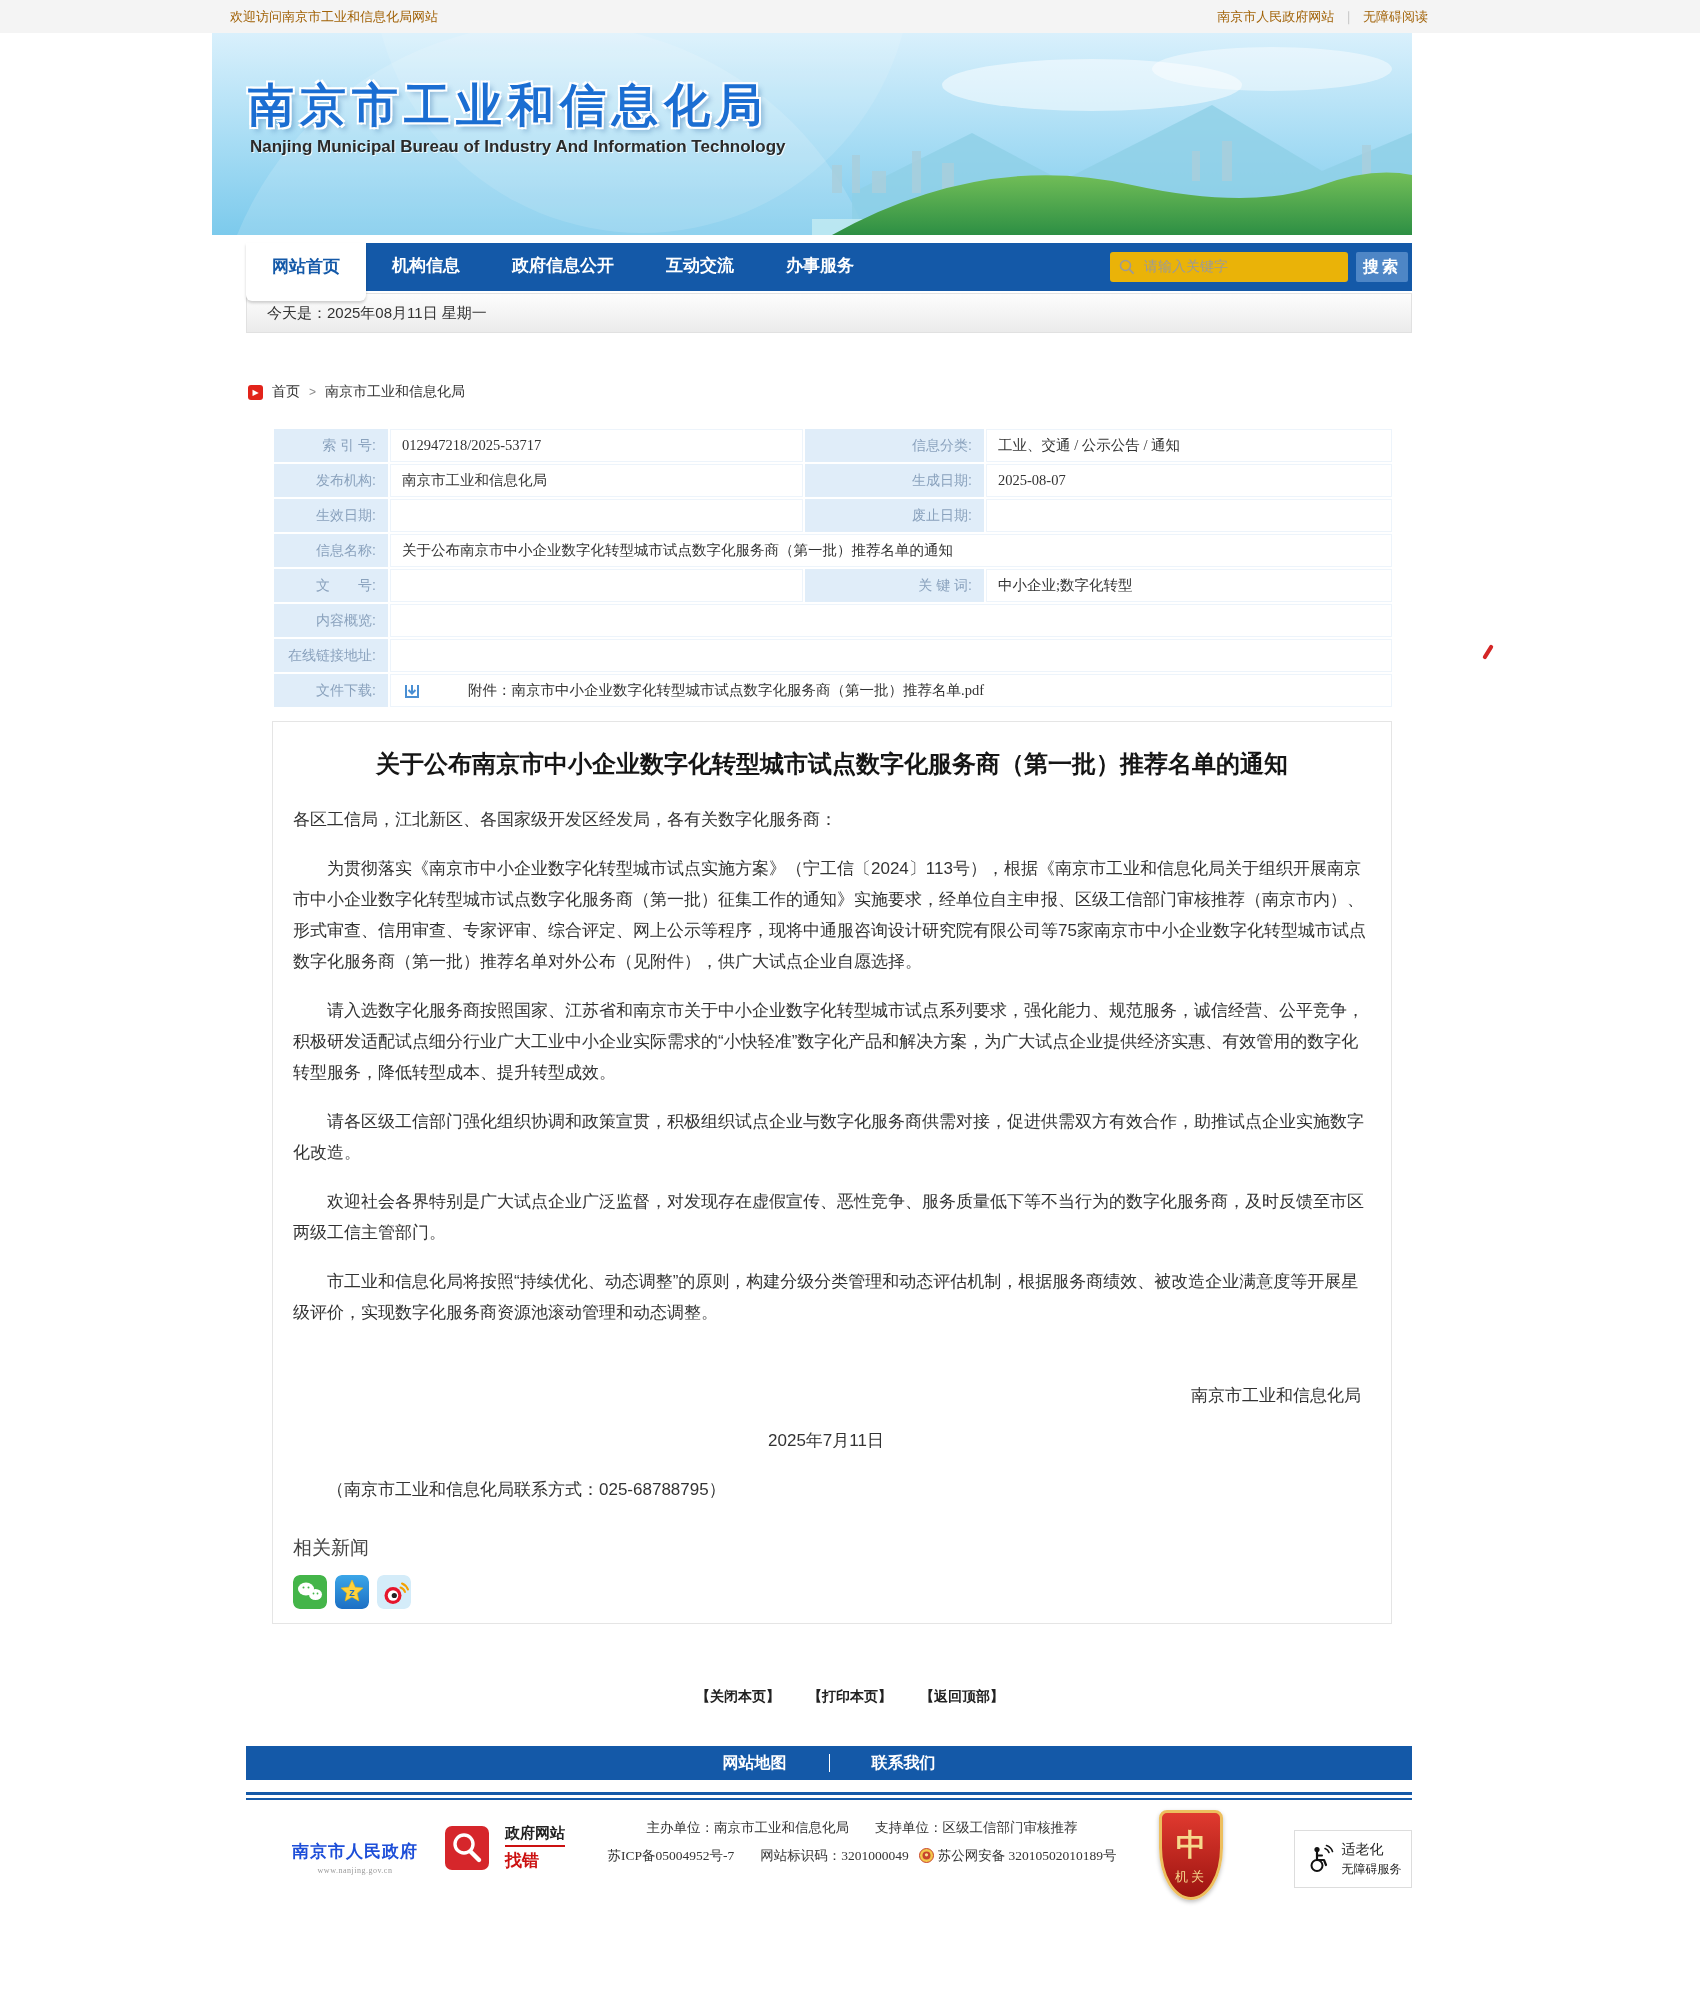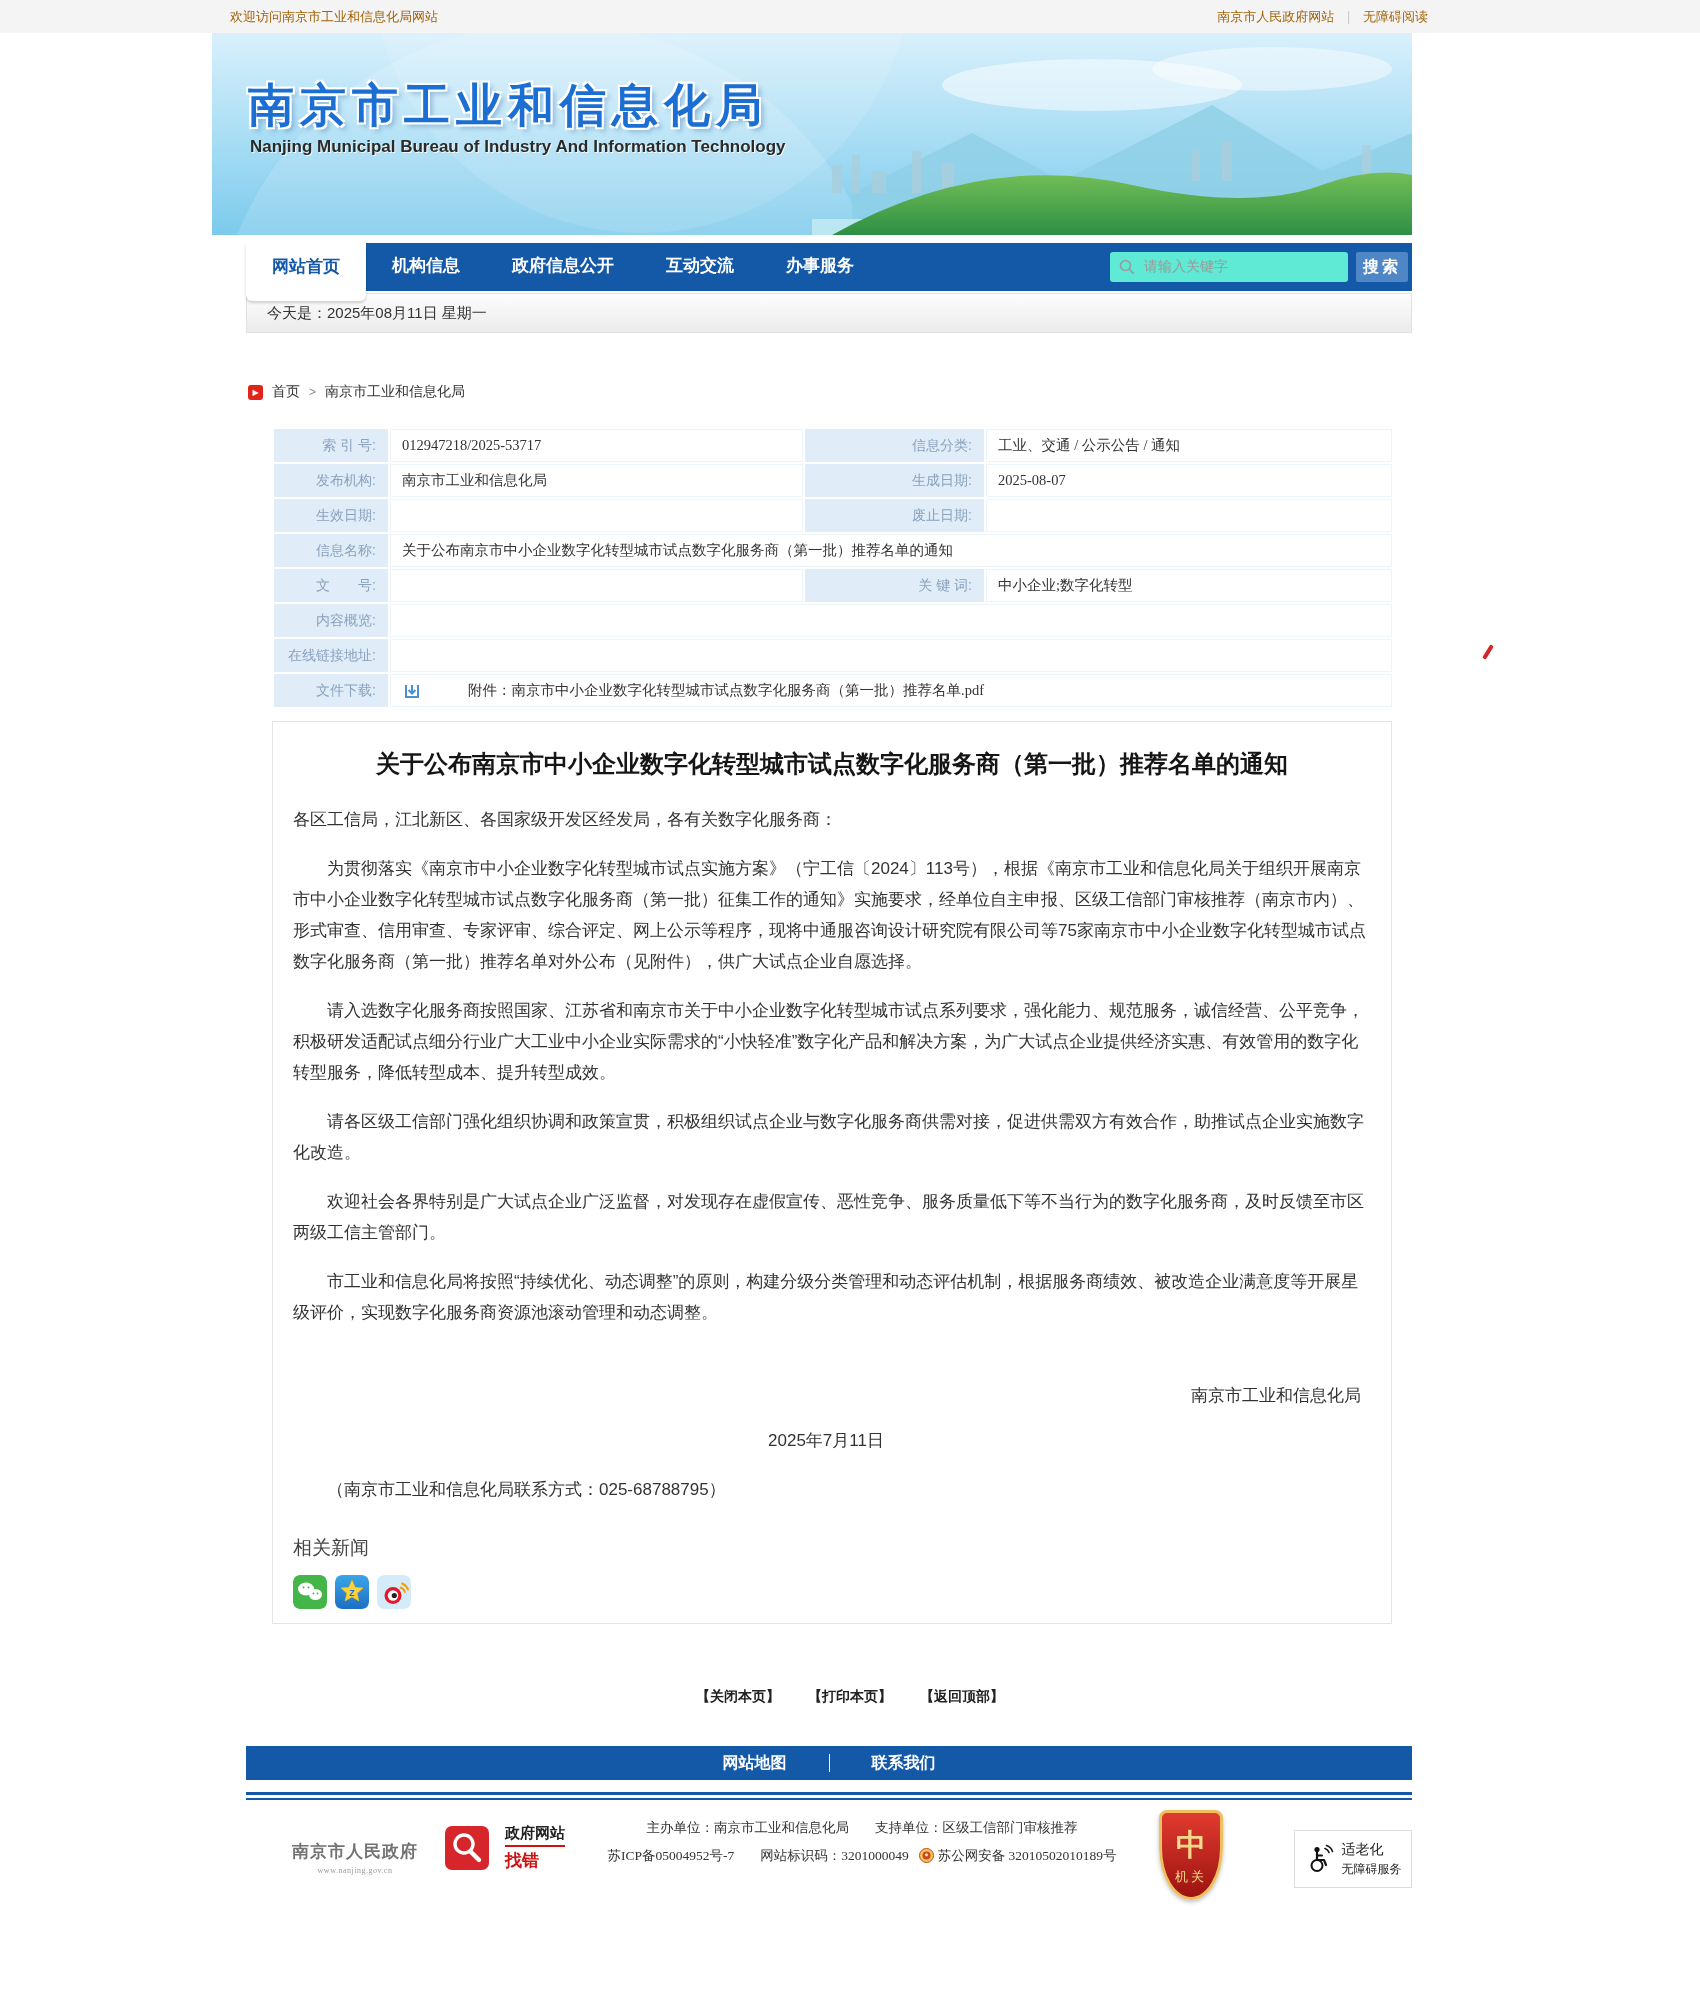--- a/index.html
+++ b/index.html
@@ -21,21 +21,21 @@
     position:absolute; left:36px; top:42px; font-size:46px; font-weight:bold; letter-spacing:6px; color:#1b6ed2;
     text-shadow:2px 2px 0 #fff,-2px -2px 0 #fff,2px -2px 0 #fff,-2px 2px 0 #fff,4px 4px 5px rgba(20,80,150,.35);
   }
   .banner-sub { position:absolute; left:38px; top:104px; font-size:17px; font-weight:bold; color:#2a2a2a; text-shadow:1px 1px 0 rgba(255,255,255,.8); }
 
   
   .nav { position:relative; z-index:3; margin:8px 0 0 246px; width:1166px; height:48px; background:#1459a8; display:flex; align-items:center;font-family:Liberation Mono, monospace; }
   .tab { color:#fff; font-size:17px; font-weight:bold; padding:0 26px; line-height:48px; cursor:pointer; white-space:nowrap; }
   .tab.active { align-self:flex-start; height:58px; line-height:50px; background:#fff; color:#1459a8; border-radius:0 0 6px 6px; box-shadow:0 2px 3px rgba(0,0,0,.18); }
   .search { margin-left:auto; display:flex; align-items:center; padding-right:4px; }
-  .search-box { width:238px; height:30px; background:#5eead4; border-radius:3px; display:flex; align-items:center; padding:0 9px; }
+  .search-box { width:238px; height:30px; background:#eab308; border-radius:3px; display:flex; align-items:center; padding:0 9px; }
   .search-box input { border:none; outline:none; flex:1; margin-left:7px; font-size:14px; color:#333; background:transparent; font-family:inherit; }
   .search-box input::placeholder { color:#9a9a9a; }
   .search-btn { width:52px; height:30px; margin-left:8px; background:#4e86c6; border:none; border-radius:2px; color:#fff; font-size:16px; font-weight:bold; letter-spacing:3px; cursor:pointer; font-family:inherit; }
 
   
   .datebar { margin:2px 0 0 246px; width:1166px; height:40px; border:1px solid #e1e1e1; background:linear-gradient(#fdfdfd,#ebebeb); line-height:38px; padding-left:20px; font-size:15px; color:#333; }
 
   
   .breadcrumb { margin:50px 0 0 248px; display:flex; align-items:center; gap:9px; font-size:14px; color:#333; }
   .bc-icon { width:15px; height:15px; border-radius:3px; background:#e2231a; color:#fff; font-size:8px; display:flex; align-items:center; justify-content:center; }
@@ -71,21 +71,21 @@
   .footer-bar { margin:40px 0 0 246px; width:1166px; height:34px; background:#1459a8; display:flex; align-items:center; justify-content:center; }
   .fb-link { color:#fff; font-size:16px; font-weight:bold; padding:0 42px; text-decoration:none; cursor:pointer; }
   .fb-sep { width:1px; height:18px; background:#fff; }
   .blue-lines { margin:12px 0 0 246px; width:1166px; }
   .blue-lines .l1 { height:3px; background:#1459a8; }
   .blue-lines .l2 { height:3px; background:#fff; }
   .blue-lines .l3 { height:2px; background:#1459a8; }
 
   .footer { position:relative; margin-left:212px; width:1260px; height:112px; margin-top:8px; font-family:"Liberation Serif","DejaVu Serif",serif; font-size:13.5px; color:#333; }
   .gov-logo { position:absolute; left:80px; top:32px; text-align:center; cursor:pointer; }
-  .gov-logo .t { color:#737373; font-size:17px; font-weight:bold; letter-spacing:1px; font-family:"Liberation Sans",sans-serif; }
+  .gov-logo .t { color:#1d4ed8; font-size:17px; font-weight:bold; letter-spacing:1px; font-family:"Liberation Sans",sans-serif; }
   .gov-logo .u { color:#999; font-size:8px; margin-top:3px; letter-spacing:.5px; }
   .err-logo { position:absolute; left:233px; top:16px; display:flex; align-items:center; gap:16px; cursor:pointer; }
   .err-text .a { font-size:15px; font-weight:bold; color:#222; border-bottom:2px solid #c11; padding-bottom:2px; font-family:"Liberation Sans",sans-serif; }
   .err-text .b { font-size:17px; font-weight:bold; color:#c11; margin-top:2px; font-family:"Liberation Sans",sans-serif; }
   .f-center { position:absolute; left:350px; top:6px; width:600px; text-align:center; }
   .f-line { margin-top:0; line-height:28px; white-space:nowrap; }
   .f-line .gap { display:inline-block; width:26px; }
   .f-line .gap-s { display:inline-block; width:14px; }
   .badge-inline { display:inline-block; vertical-align:-3px; margin:0 4px 0 10px; }
   .count-red { color:#e60000; }

